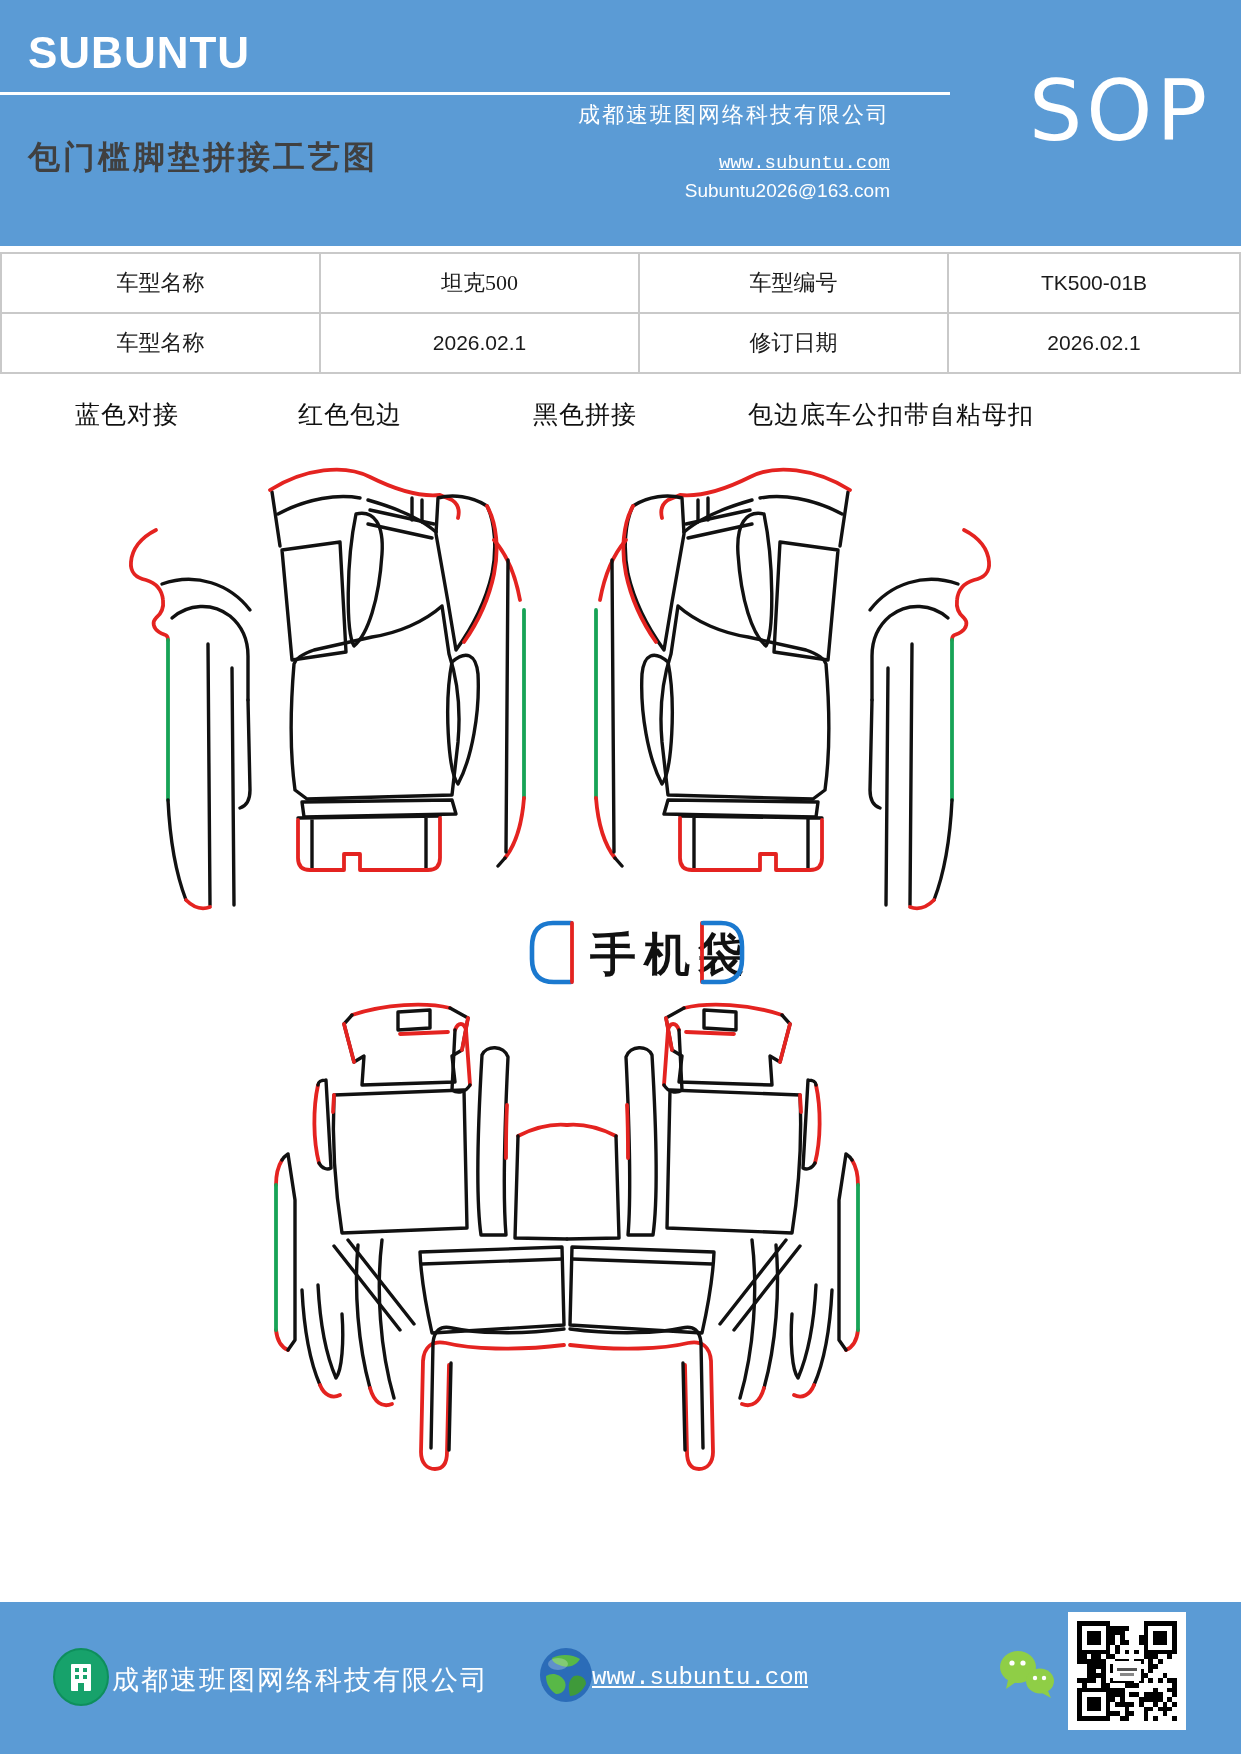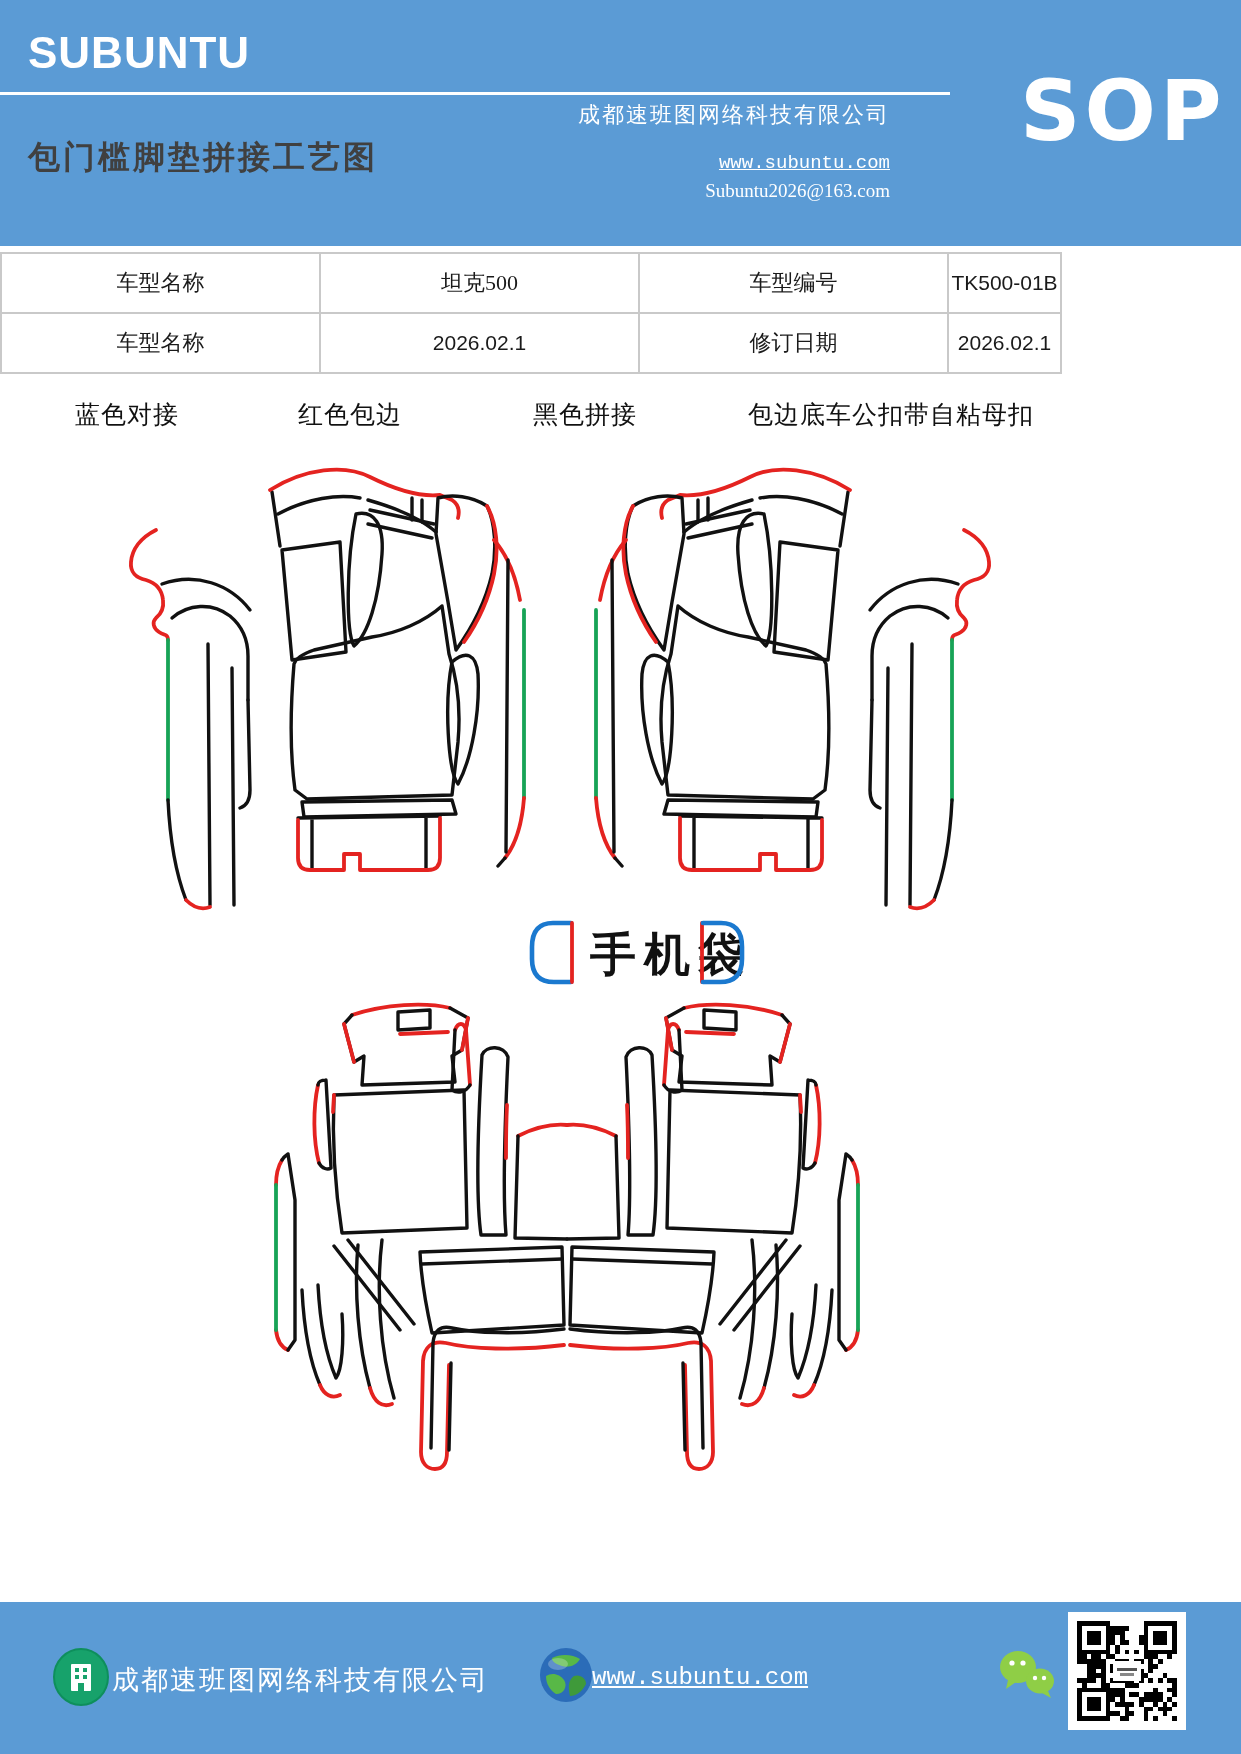--- a/index.html
+++ b/index.html
@@ -8,25 +8,25 @@
   
   .header{position:absolute;left:0;top:0;width:1241px;height:246px;background:#5b9bd5;}
   .brand{position:absolute;left:28px;top:28px;font-size:44px;font-weight:700;color:#fff;letter-spacing:1px;}
   .header-rule{position:absolute;left:0;top:92px;width:950px;height:3px;background:#fff;}
   .doc-title{position:absolute;left:28px;top:136px;font-size:32px;font-weight:700;color:#404040;letter-spacing:3px;}
   .hdr-company{position:absolute;left:560px;top:100px;width:330px;text-align:right;font-size:22px;color:#fff;
                font-family:"Liberation Serif",serif;letter-spacing:2px;}
   .hdr-site{position:absolute;left:560px;top:152px;width:330px;text-align:right;font-size:19px;color:#fff;
             font-family:"Liberation Mono",monospace;text-decoration:underline;cursor:pointer;}
   .hdr-mail{position:absolute;left:560px;top:180px;width:330px;text-align:right;font-size:19px;color:#fff;
-            font-family:Liberation Serif, serif;}
-  .sop{position:absolute;left:1020px;top:62px;width:200px;text-align:center;font-size:84px;font-weight:700;
+            font-family:Liberation Sans, sans-serif;}
+  .sop{position:absolute;left:1020px;top:62px;width:200px;text-align:center;font-size:84px;font-weight:400;
        color:#fff;letter-spacing:4px;font-family:"DejaVu Sans",sans-serif;}
   
-  .info-table{position:absolute;left:0;top:252px;width:1062px;border-collapse:collapse;table-layout:fixed;}
+  .info-table{position:absolute;left:0;top:252px;width:1241px;border-collapse:collapse;table-layout:fixed;}
   .info-table td{border:2px solid #c9c9c9;height:56px;text-align:center;vertical-align:middle;
                  font-size:22px;background:#fff;font-family:"Liberation Serif",serif;}
   .info-table td.lat{font-family:"Liberation Sans",sans-serif;font-size:21px;}
   
   .legend-item{position:absolute;top:398px;height:32px;display:flex;align-items:center;flex-direction:column;}
   .swatch{display:inline-block;width:62px;height:8px;margin-right:12px;}
   .legend-label{font-size:25px;color:#111;font-family:"Liberation Serif",serif;letter-spacing:1px;}
   
   .drawing-svg{position:absolute;left:0;top:0;width:1241px;height:1754px;}
   .stk-black{stroke:#111111;stroke-width:3.4;fill:none;stroke-linecap:round;stroke-linejoin:round;}

